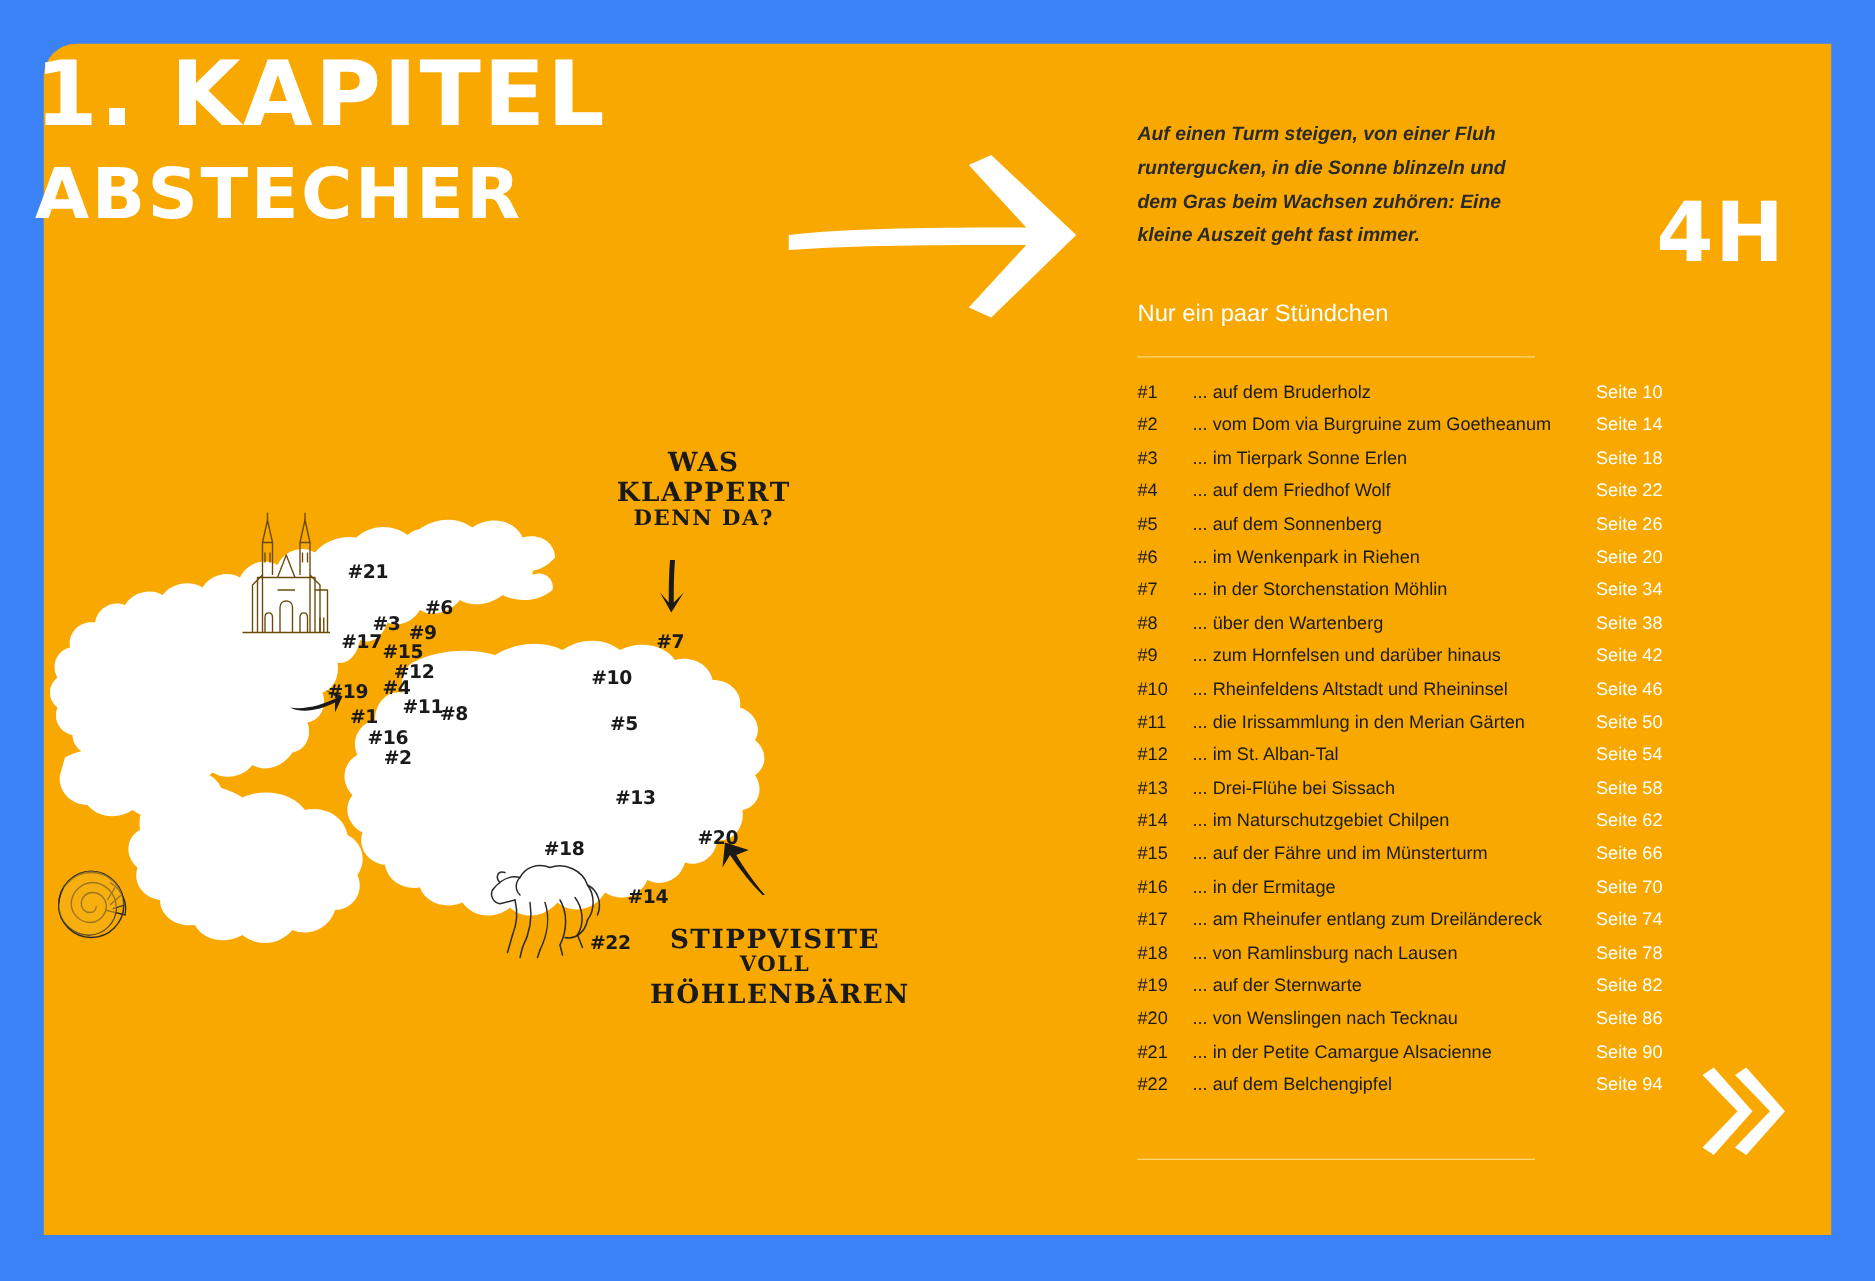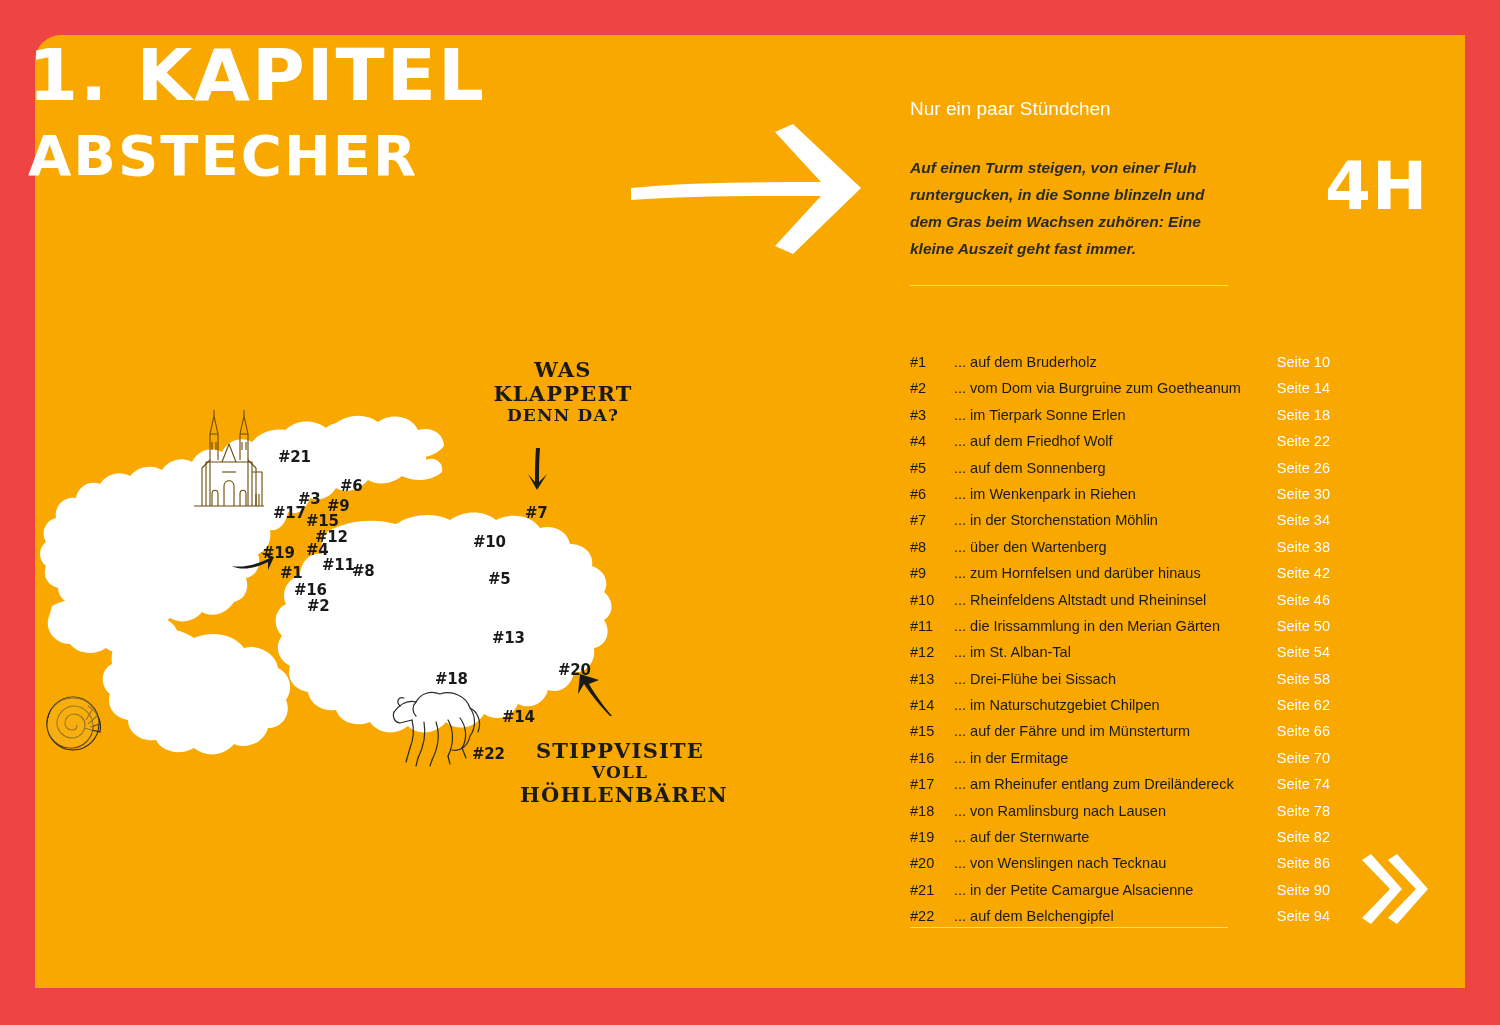--- a/index.html
+++ b/index.html
@@ -1,17 +1,17 @@
 <!DOCTYPE html>
 <html><head>
 <meta charset="utf-8">
 <style>
   html,body{margin:0;padding:0;background:#ffffff;}
   body{width:1500px;height:1025px;overflow:hidden;font-family:"Liberation Sans",sans-serif;}
-  #page{position:relative;width:1500px;height:1025px;background:#ef4444;}
+  #page{position:relative;width:1500px;height:1025px;background:#3b82f6;}
 
   
   #panel{
     position:absolute;left:35px;top:35px;width:1430px;height:953px;
     background:#f9a800;border-radius:26px 0 0 0;
   }
 
   
   #chapter-title{position:absolute;left:28px;top:40px;width:560px;color:#ffffff;}
   .brush{
@@ -40,21 +40,21 @@
   
   #right{position:absolute;left:910px;top:60px;width:430px;}
   #kicker{color:#ffffff;font-size:19px;margin:38px 0 0 0;font-weight:normal;}
   #intro{color:#2a2a2a;font-style:italic;font-size:15.5px;line-height:1.75;margin:34px 0 0 0;width:300px;font-weight:bold;}
   #rule-top{height:0;border-top:1.5px solid #ffd879;margin:22px 0 0 0;width:318px;}
   #rule-bottom{position:absolute;left:910px;top:927px;width:318px;height:0;border-top:1.5px solid #ffd879;}
 
   #toc{position:absolute;left:910px;top:306px;width:420px;}
   .toc-row{display:flex;align-items:baseline;height:26.4px;font-size:14.5px;}
   .toc-num{width:44px;color:#1a1a1a;flex:0 0 44px;}
-  .toc-txt{flex:1 1 auto;color:#1a1a1a;white-space:nowrap;margin-top:48px;}
+  .toc-txt{flex:1 1 auto;color:#1a1a1a;white-space:nowrap;}
   .toc-page{flex:0 0 auto;color:#ffffff;text-align:left;}
 
   
   #hours{position:absolute;left:1325px;top:155px;font-family:"DejaVu Sans",sans-serif;
          font-weight:bold;color:#ffffff;font-size:66px;letter-spacing:1px;}
 
   
   #chev{position:absolute;left:1358px;top:852px;width:70px;height:74px;}
 </style>
 </head>
@@ -68,22 +68,22 @@
     <div class="brush" id="title-l2">ABSTECHER</div>
   </div>
 
   <svg id="big-arrow" viewBox="0 0 240 140">
     <path d="M6,68 C60,62 130,62 196,62 L150,12 L168,4 L236,68 L168,134 L150,126 L196,76 C130,76 60,76 6,80 Z" fill="#ffffff"></path>
   </svg>
 
   <div id="hours" class="brush">4H</div>
 
   <div id="right">
+    <div id="intro">Auf einen Turm steigen, von einer Fluh runtergucken, in die Sonne blinzeln und dem Gras beim Wachsen zuhören: Eine kleine Auszeit geht fast immer.</div>
     <div id="kicker">Nur ein paar Stündchen</div>
-    <div id="intro">Auf einen Turm steigen, von einer Fluh runtergucken, in die Sonne blinzeln und dem Gras beim Wachsen zuhören: Eine kleine Auszeit geht fast immer.</div>
     <div id="rule-top"></div>
   </div>
 
   <div id="toc">
       <div class="toc-row">
         <span class="toc-num">#1</span>
         <span class="toc-txt">... auf dem Bruderholz</span>
         <span class="toc-page">Seite  10</span>
       </div>
       <div class="toc-row">
@@ -102,21 +102,21 @@
         <span class="toc-page">Seite  22</span>
       </div>
       <div class="toc-row">
         <span class="toc-num">#5</span>
         <span class="toc-txt">... auf dem Sonnenberg</span>
         <span class="toc-page">Seite  26</span>
       </div>
       <div class="toc-row">
         <span class="toc-num">#6</span>
         <span class="toc-txt">... im Wenkenpark in Riehen</span>
-        <span class="toc-page">Seite  30</span>
+        <span class="toc-page">Seite  20</span>
       </div>
       <div class="toc-row">
         <span class="toc-num">#7</span>
         <span class="toc-txt">... in der Storchenstation Möhlin</span>
         <span class="toc-page">Seite  34</span>
       </div>
       <div class="toc-row">
         <span class="toc-num">#8</span>
         <span class="toc-txt">... über den Wartenberg</span>
         <span class="toc-page">Seite  38</span>

